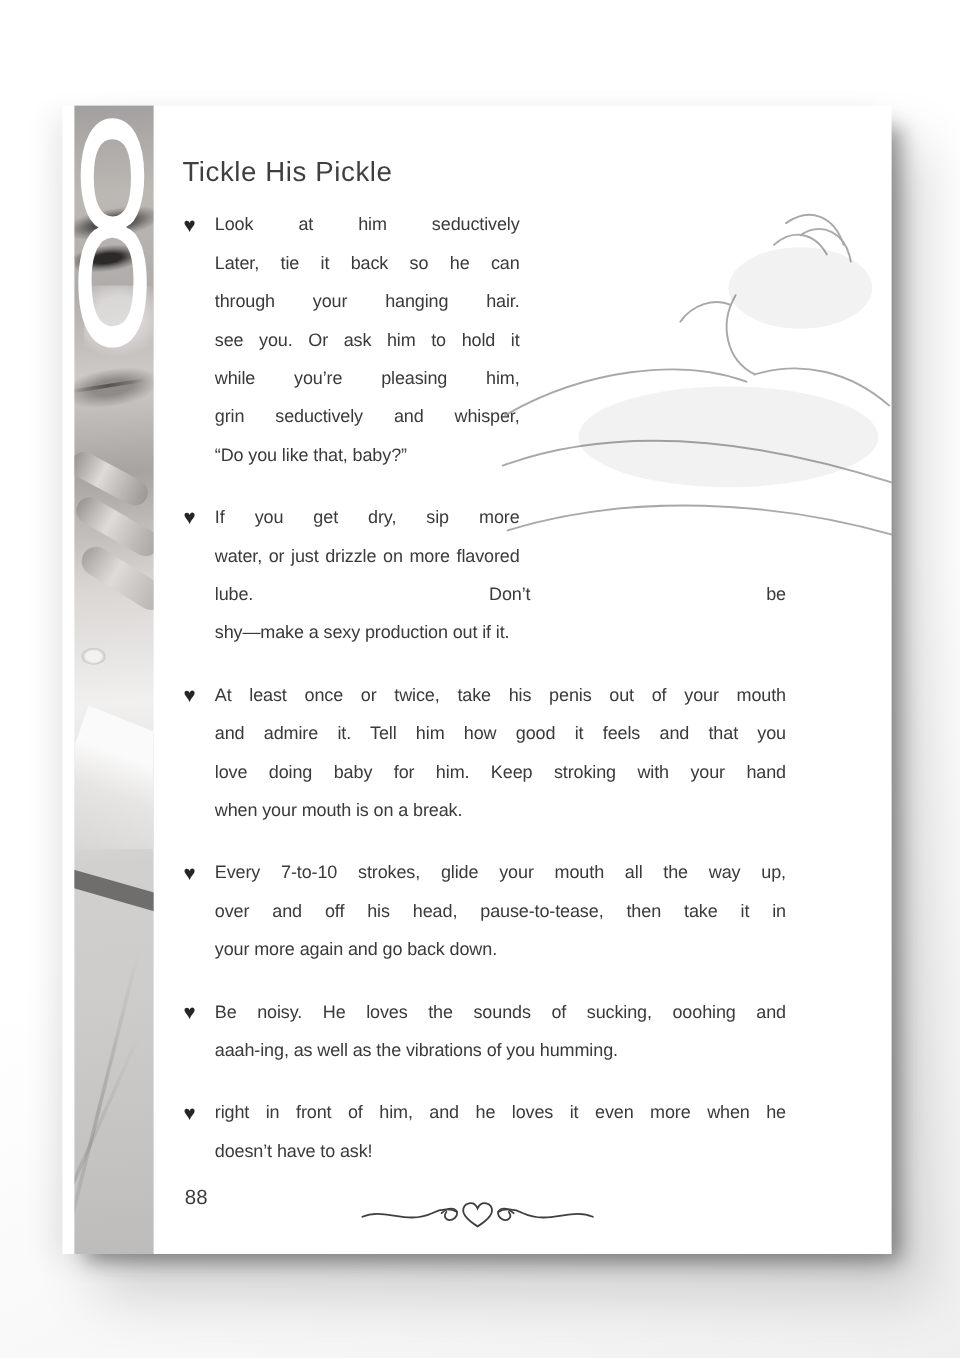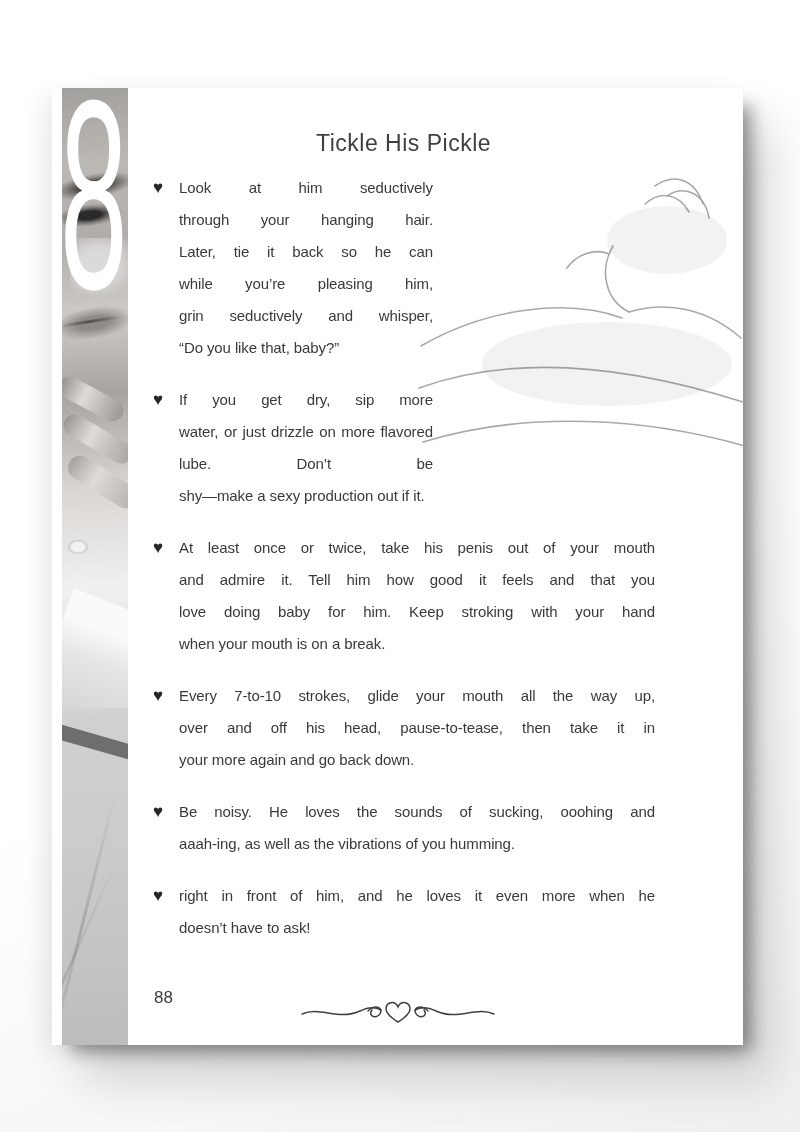--- a/index.html
+++ b/index.html
@@ -51,21 +51,21 @@
   
   .chapter-num{
     position:absolute;left:8px;top:-28px;z-index:3;color:#ffffff;
     font-size:270px;line-height:1;font-weight:400;
     transform:scaleX(0.45);transform-origin:0 0;
     letter-spacing:0;user-select:none;
   }
   
   .content{position:absolute;left:100px;top:40px;width:503px;}
   .title{
-    text-align:center;font-size:23px;color:#3f3f3f;line-height:30px;
+    text-align:left;font-size:23px;color:#3f3f3f;line-height:30px;
     margin:0 0 14px 0;font-weight:400;letter-spacing:.5px;
   }
   .tips{position:relative;}
   .float-spacer{float:right;width:222px;height:300px;}
   .tip{position:relative;padding-left:27px;margin:0 0 20px 0;color:#3a3a3a;}
   .tip .heart{position:absolute;left:1px;top:5px;font-size:17px;line-height:22px;color:#262626;}
   .line{font-size:15px;line-height:32px;text-align:justify;text-align-last:justify;
     letter-spacing:-0.1px;color:#3a3a3a;}
   .line.last{text-align-last:left;}
   
@@ -120,22 +120,23 @@
         </svg>
       </div>
 
       <div class="tips">
         <div class="float-spacer"></div>
 
   <div class="tip">
     <span class="heart">♥</span>
     <div class="tip-lines">
               <div class="line">Look at him seductively</div>
+              <div class="line">Later, tie it back so he can</div>
               <div class="line">through your hanging hair.</div>
-              <div class="line">Later, tie it back so he can</div>
+              <div class="line">see you. Or ask him to hold it</div>
               <div class="line">while you’re pleasing him,</div>
               <div class="line">grin seductively and whisper,</div>
               <div class="line last">“Do you like that, baby?”</div>
             </div>
   </div>
 
   <div class="tip">
     <span class="heart">♥</span>
     <div class="tip-lines">
               <div class="line">If you get dry, sip more</div>

